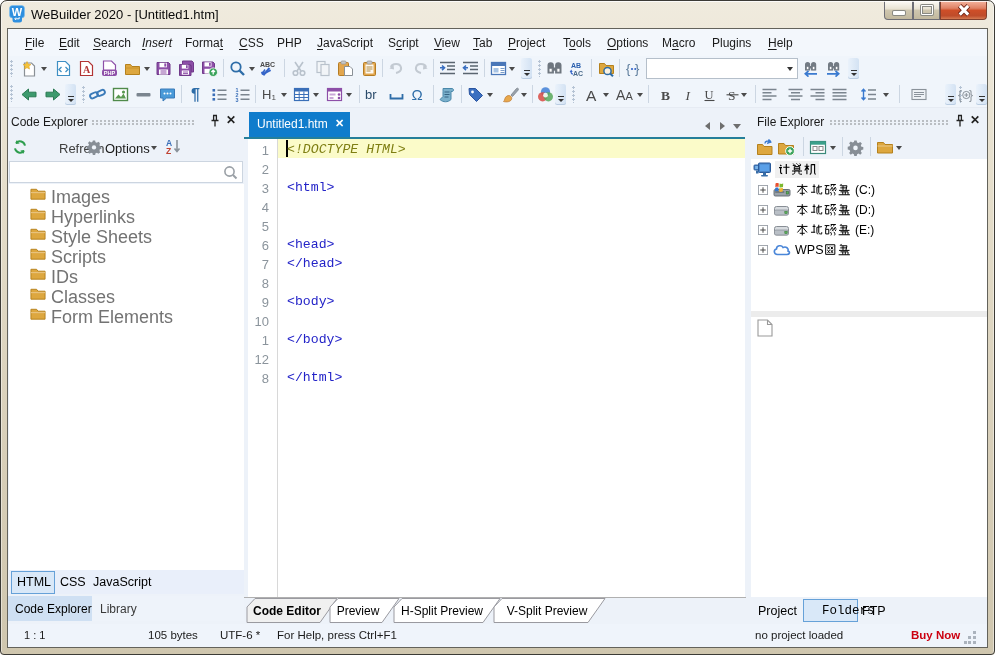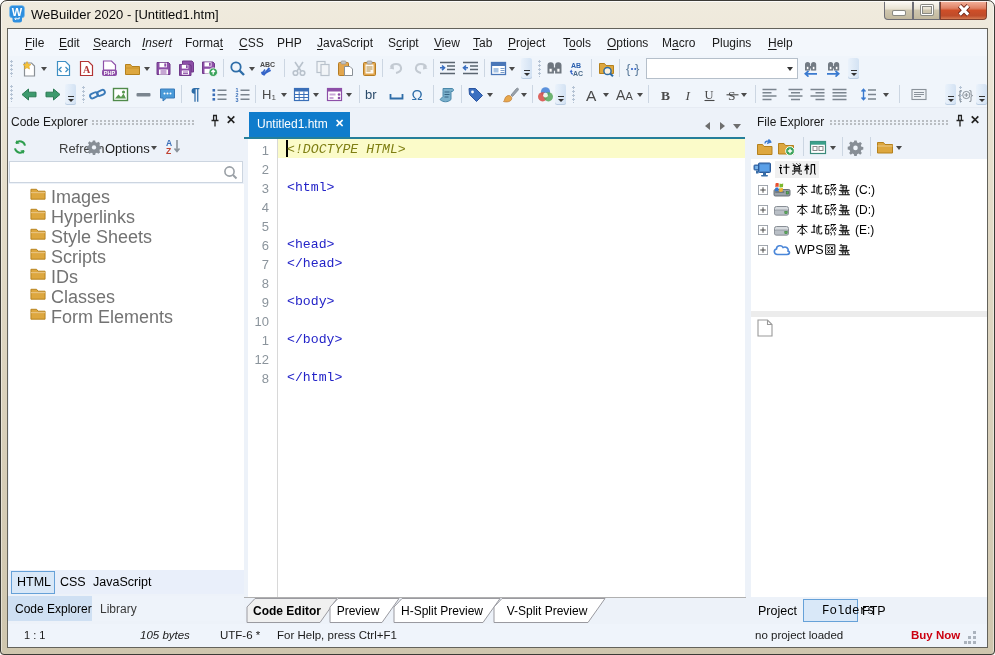--- a/index.html
+++ b/index.html
@@ -1008,21 +1008,21 @@
    </div>
    <div id="rrow">
      <span style="position:absolute;left:12px;top:7px;font-size:12.5px;">Project</span>
      <div style="position:absolute;left:57px;top:2px;width:55px;height:23px;background:#d9e8f8;border:1px solid #66a1d8;"></div>
      <span style="position:absolute;left:76px;top:7px;font-size:12.5px;font-family:Liberation Mono, monospace;">Folders</span>
      <span style="position:absolute;left:116px;top:7px;font-size:12.5px;">FTP</span>
    </div>
  </div>
  <div id="status">
    <span class="st" style="left:16px;font-size:11px;">1 : 1</span>
-   <span class="st" style="left:132px;font-style:italic;">105 bytes</span>
+   <span class="st" style="left:140px;">105 bytes</span>
    <span class="st" style="left:212px;">UTF-6 *</span>
    <span class="st" style="left:269px;">For Help, press Ctrl+F1</span>
    <span class="st" style="left:747px;">no project loaded</span>
    <span class="st" style="left:903px;color:#cc0011;font-weight:bold;">Buy Now</span>
    <svg class="st" style="left:956px;top:7px;" width="13" height="13" viewBox="0 0 13 13">
      <g fill="#abb3bd">
           <rect x="9" y="0" width="3" height="3"></rect>
           <rect x="9" y="5" width="3" height="3"></rect>
           <rect x="9" y="10" width="3" height="3"></rect>
           <rect x="4" y="5" width="3" height="3"></rect>

